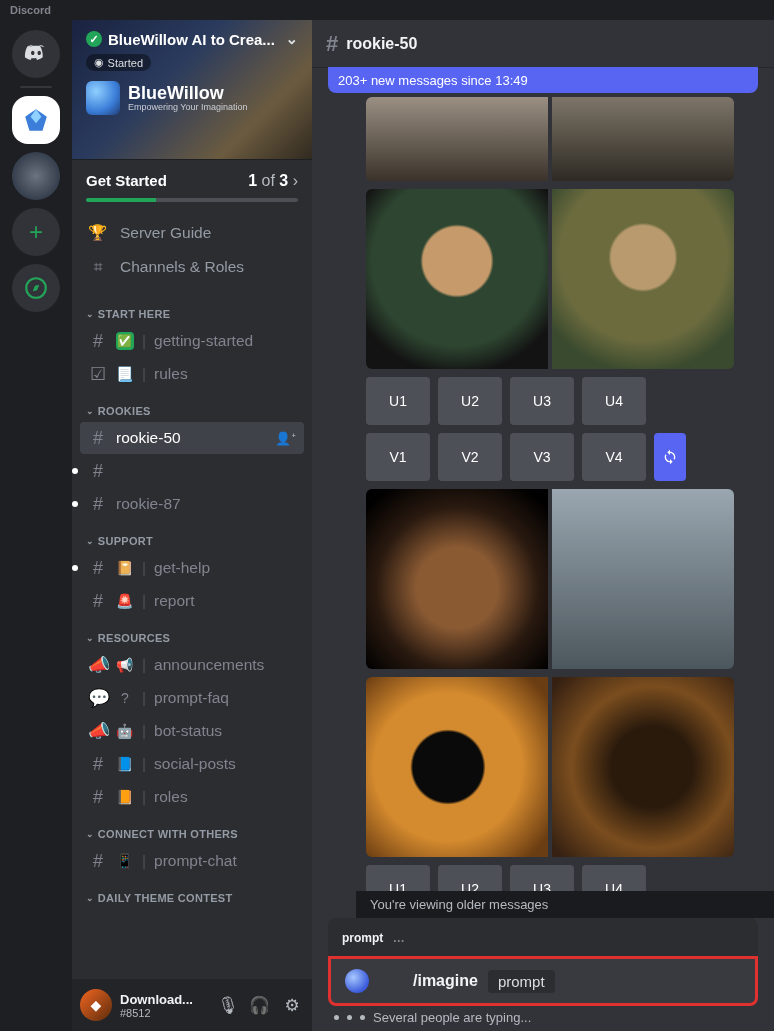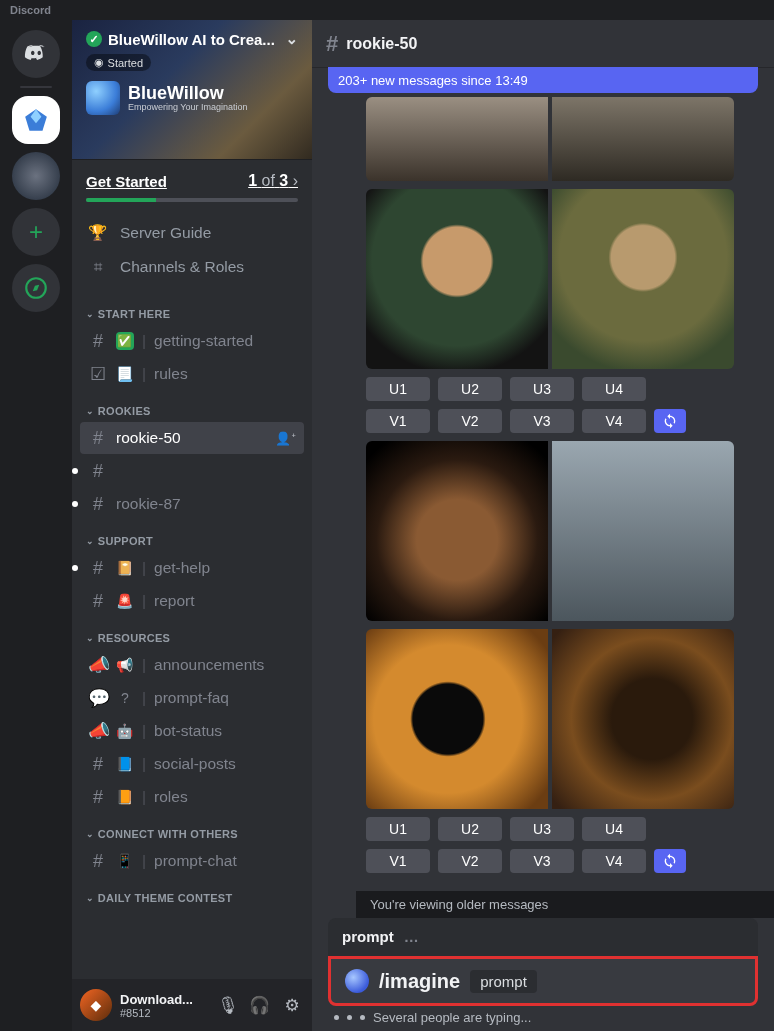--- a/index.html
+++ b/index.html
@@ -64,21 +64,21 @@
   .brand-logo {
     width:34px;height:34px;border-radius:6px;
     background: radial-gradient(circle at 30% 30%, #8fd0ff, #3b7dd8 60%, #1e3c72);
   }
   .brand-text .t { color:#fff; font-weight:700; font-size:18px; line-height:1;}
   .brand-text .s { color:#c9cdd4; font-size:9px; }
   .get-started {
     padding: 12px 14px 10px; cursor:pointer;
     border-bottom: none;
   }
-  .gs-row { display:flex; align-items:center; justify-content:space-between; color:#fff; font-weight:600; font-size:15px;text-decoration:underline;}
+  .gs-row { display:flex; align-items:flex-start; justify-content:space-between; color:#fff; font-weight:600; font-size:15px;}
   .gs-count { color:#b5bac1; font-size:16px; font-weight:500;}
   .gs-count b { color:#fff; }
   .progress {
     margin-top:8px; height:4px; background:#4e5058; border-radius:2px; overflow:hidden;
   }
   .progress > div { height:100%; width:33%; background:#23a559;}
   .sb-block { padding: 4px 8px 10px; }
   .sb-item {
     display:flex; align-items:center; gap:12px;
     height:34px; padding:0 8px; border-radius:4px;
@@ -149,50 +149,50 @@
   .tile.man-a{background:radial-gradient(circle at 50% 40%,#c79a6b 0 24%,#2e4631 26% 60%,#131313 80%);}
   .tile.man-b{background:radial-gradient(circle at 50% 38%,#b89a6e 0 22%,#6b6b3e 24% 58%,#3a4a2e 80%);}
   .tile.walk-a{background:linear-gradient(#9a8f82,#3b332b);}
   .tile.walk-b{background:linear-gradient(#7d7568,#2e2a23);}
   .tile.dog-a{background:radial-gradient(circle at 50% 55%,#8a5a33 0 30%,#2a1a10 60%,#000 90%);}
   .tile.dog-b{background:linear-gradient(#9aa7b0,#4c565d);}
   .tile.dog-c{background:radial-gradient(circle at 45% 50%,#0a0a0a 0 26%,#d48a2e 28% 55%,#6b3d12 90%);}
   .tile.dog-d{background:radial-gradient(circle at 55% 50%,#2a1a0c 0 30%,#7a4d1e 60%,#352012 95%);}
   .btn-row { display:flex; gap:8px; margin-bottom:8px;}
   .btn {
-    width:64px; height:24px; border-radius:4px;
+    width:64px; height:48px; border-radius:4px;
     background:#4e5058; color:#fff; font-size:14px; font-weight:500;
     display:flex;align-items:center;justify-content:center; cursor:pointer;
   }
   .btn.icon{width:32px;background:#5865f2;}
   .btn.icon svg{width:16px;height:16px;fill:#fff;}
   .prompt-line { color:#dbdee1; font-size:16px; margin:8px 0 6px;}
   .prompt-line .dash{color:#dbdee1;}
   .prompt-line .mention{background:#3c4270;color:#c9cdfb;padding:0 2px;border-radius:3px;}
   .older-bar {
     position:absolute; left:0; right:0; bottom:0;
     background:#1a1b1e; color:#b5bac1; font-size:13px;
     padding:6px 14px;
     margin-left:44px;
   }
   
   .footer { padding: 0 16px 6px; }
   .cmd-hint { background:#2b2d31; border-radius:8px 8px 0 0; padding:10px 14px;}
-  .cmd-hint .row1 { color:#f2f3f5; font-weight:600; font-size:15px;}
+  .cmd-hint .row1 { color:#f2f3f5; font-weight:600; font-size:12px;}
   .cmd-hint .dots { color:#80848e; margin-left:6px;}
   .input-row {
     background:#383a40; border-radius:0 0 8px 8px;
     display:flex; align-items:center; gap:10px; padding:10px 14px;
     border:3px solid #e03131; border-top-width:3px;
   }
   .app-icon{
     width:24px;height:24px;border-radius:50%;
     background:radial-gradient(circle at 35% 35%,#a7c7ff,#3b5bdb 70%);
   }
-  .slash-cmd { color:#f2f3f5; font-weight:600; font-size:20px;}
+  .slash-cmd { color:#f2f3f5; font-weight:600; font-size:16px;margin-left:34px;}
   .param-chip {
     background:#2b2d31; color:#dbdee1; padding:3px 10px; border-radius:4px; font-size:15px;
   }
   .typing {
     color:#b5bac1; font-size:13px; padding:4px 6px 0; display:flex; align-items:center; gap:6px;
   }
   .typing .d{width:5px;height:5px;border-radius:50%;background:#b5bac1;display:inline-block;margin-right:2px;}
 </style>
 </head>
 <body>

